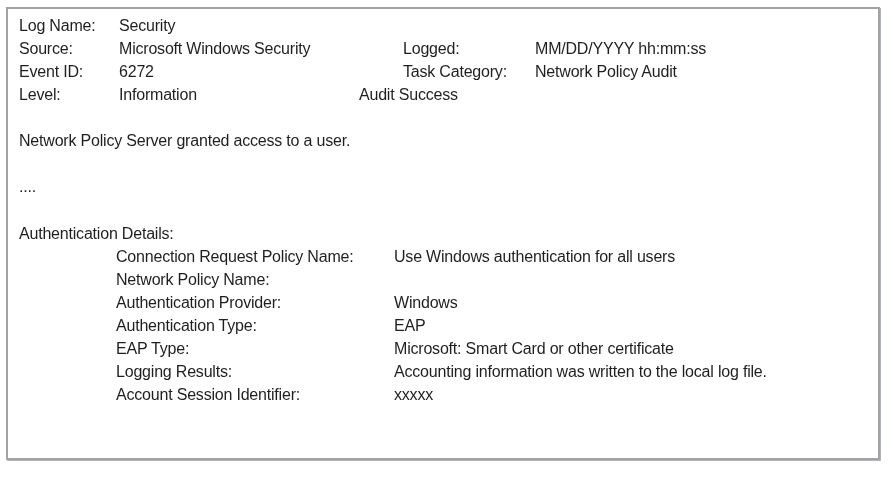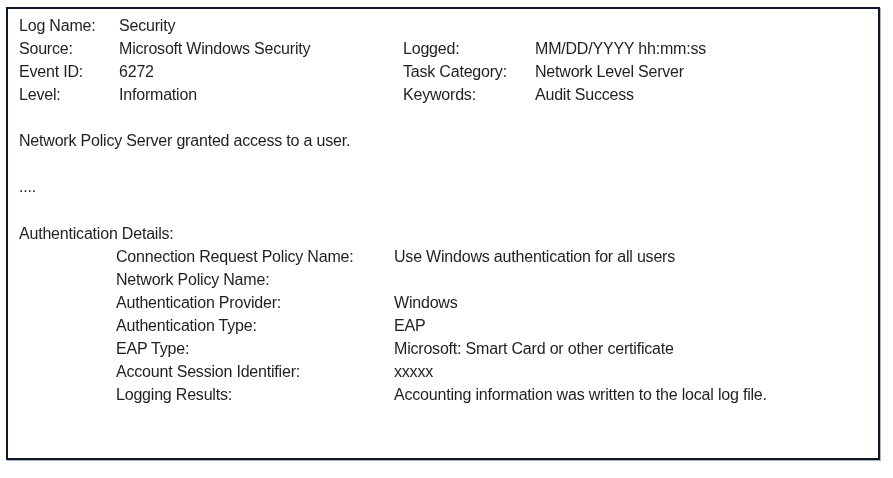--- a/index.html
+++ b/index.html
@@ -9,21 +9,21 @@
     width: 893px;
     height: 478px;
     font-family: "Liberation Sans", sans-serif;
   }
   .frame {
     position: absolute;
     left: 6px;
     top: 7px;
     width: 874px;
     height: 453px;
-    border: 2px solid #0f172a;
+    border: 2px solid #a3a3a3;
     box-shadow: 1px 1px 0 rgba(110, 119, 135, 0.55);
     background: #ffffff;
     box-sizing: border-box;
   }
   .content {
     padding: 5px 8px 0 11px;
     font-size: 16px;
     line-height: 23px;
     color: #1f1f1f;
     letter-spacing: -0.2px;
@@ -56,26 +56,25 @@
       <div class="hrow">
         <span class="h1">Source:</span>
         <span class="h2">Microsoft Windows Security</span>
         <span class="h3">Logged:</span>
         <span class="h4">MM/DD/YYYY hh:mm:ss</span>
       </div>
       <div class="hrow">
         <span class="h1">Event ID:</span>
         <span class="h2">6272</span>
         <span class="h3">Task Category:</span>
-        <span class="h4">Network Level Server</span>
+        <span class="h4">Network Policy Audit</span>
       </div>
       <div class="hrow">
         <span class="h1">Level:</span>
         <span class="h2">Information</span>
-        <span class="h3">Keywords:</span>
         <span class="h4">Audit Success</span>
       </div>
     </div>
 
     <div class="description">Network Policy Server granted access to a user.</div>
 
     <div class="dots">....</div>
 
     <div class="section-title">Authentication Details:</div>
 
@@ -93,23 +92,23 @@
       </div>
       <div class="drow">
         <span class="dlabel">Authentication Type:</span>
         <span class="dvalue">EAP</span>
       </div>
       <div class="drow">
         <span class="dlabel">EAP Type:</span>
         <span class="dvalue">Microsoft: Smart Card or other certificate</span>
       </div>
       <div class="drow">
+        <span class="dlabel">Logging Results:</span>
+        <span class="dvalue">Accounting information was written to the local log file.</span>
+      </div>
+      <div class="drow">
         <span class="dlabel">Account Session Identifier:</span>
         <span class="dvalue">xxxxx</span>
-      </div>
-      <div class="drow">
-        <span class="dlabel">Logging Results:</span>
-        <span class="dvalue">Accounting information was written to the local log file.</span>
       </div>
     </div>
 
   </div>
 </div>
 
 </body></html>

